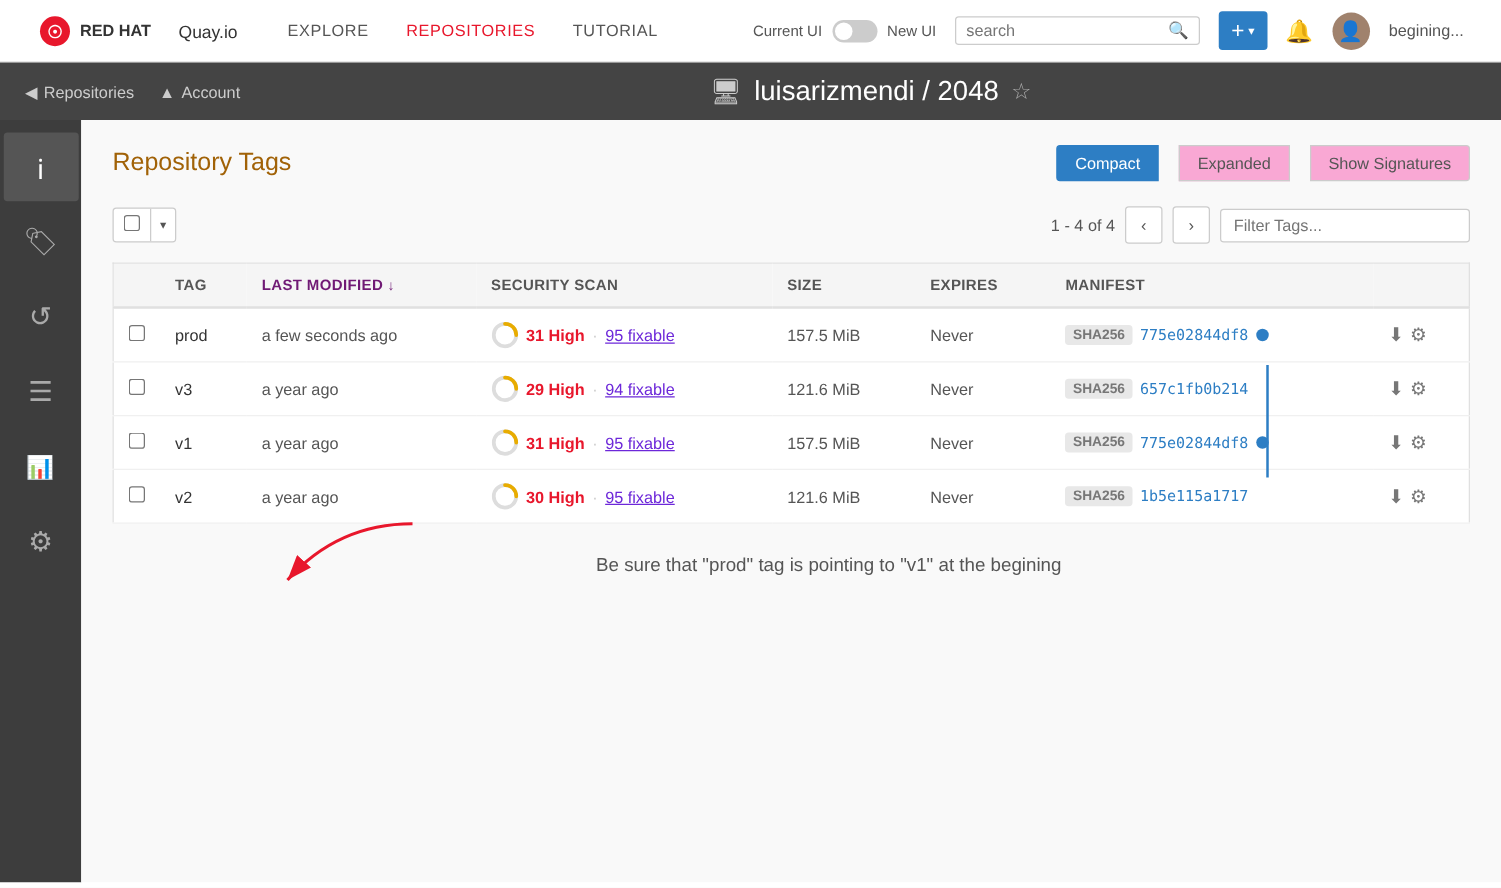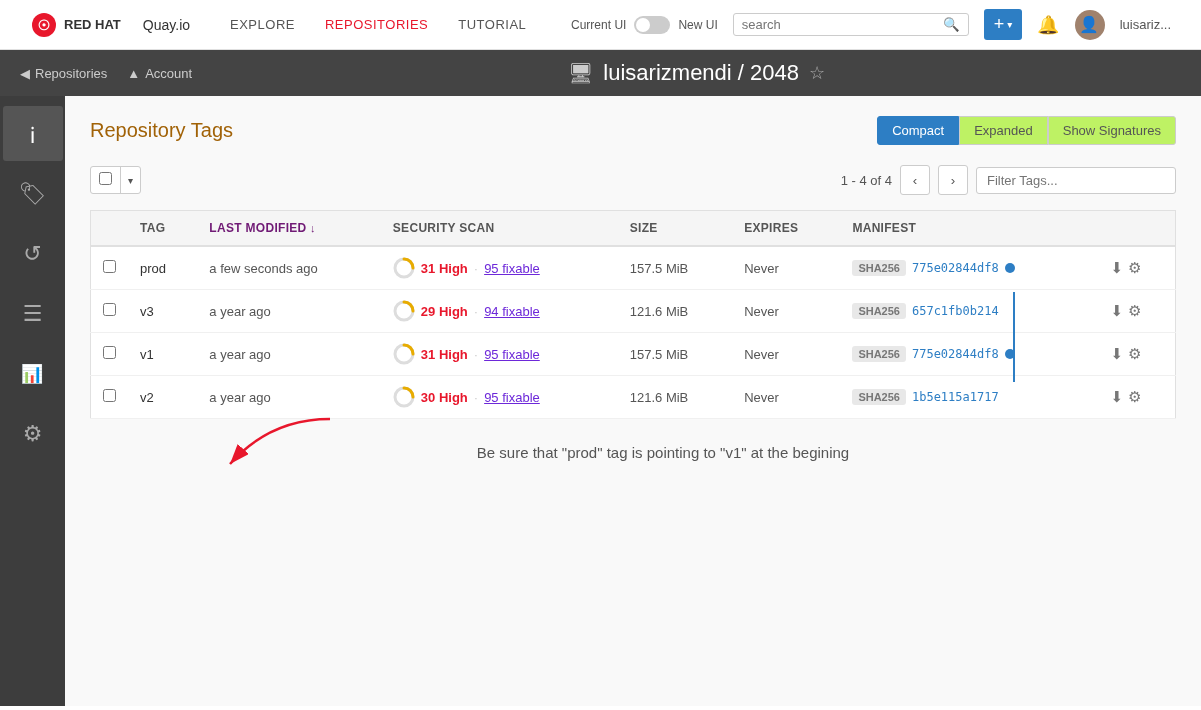--- a/index.html
+++ b/index.html
@@ -76,21 +76,21 @@
       left: 2px;
       transition: left 0.2s;
     }
     .search-box {
       display: flex;
       align-items: center;
       border: 1px solid #ccc;
       border-radius: 3px;
       padding: 3px 8px;
       background: #fff;
-      width: 236px;
+      width: 196px;
     }
     .search-box input {
       border: none;
       outline: none;
       font-size: 13px;
       width: 100%;
       color: #999;
     }
     .search-icon-btn {
       background: none;
@@ -214,26 +214,26 @@
       justify-content: space-between;
       margin-bottom: 20px;
     }
     .tags-title {
       font-size: 20px;
       font-weight: normal;
       color: #a16207;
     }
     .view-buttons {
       display: flex;
-      gap: 0;
+      gap: 16px;
     }
     .view-btn {
       padding: 6px 14px;
       border: 1px solid #ccc;
-      background: #bef264;
+      background: #f9a8d4;
       cursor: pointer;
       font-size: 13px;
       color: #555;
     }
     .view-btn.active {
       background: #2d7ec4;
       color: #fff;
       border-color: #2d7ec4;
     }
     .view-btn:first-child { border-radius: 3px 0 0 3px; }
@@ -443,21 +443,21 @@
     <div class="search-box">
       <input type="text" placeholder="search" style="">
       <button class="search-icon-btn">🔍</button>
     </div>
     <button class="add-btn">
       <span>+</span>
       <span class="caret">▾</span>
     </button>
     <button class="bell-btn">🔔</button>
     <div class="user-avatar" style="background:#a0826d;display:flex;align-items:center;justify-content:center;font-size:16px;">👤</div>
-    <span class="user-name">luisariz...</span>
+    <span class="user-name">begining...</span>
   </div>
 </div>
 
 <div class="breadcrumb-bar">
   <a href="#" class="breadcrumb-link">
     <span>◀</span>
     <span>Repositories</span>
   </a>
   <a href="#" class="breadcrumb-link">
     <span>▲</span>

